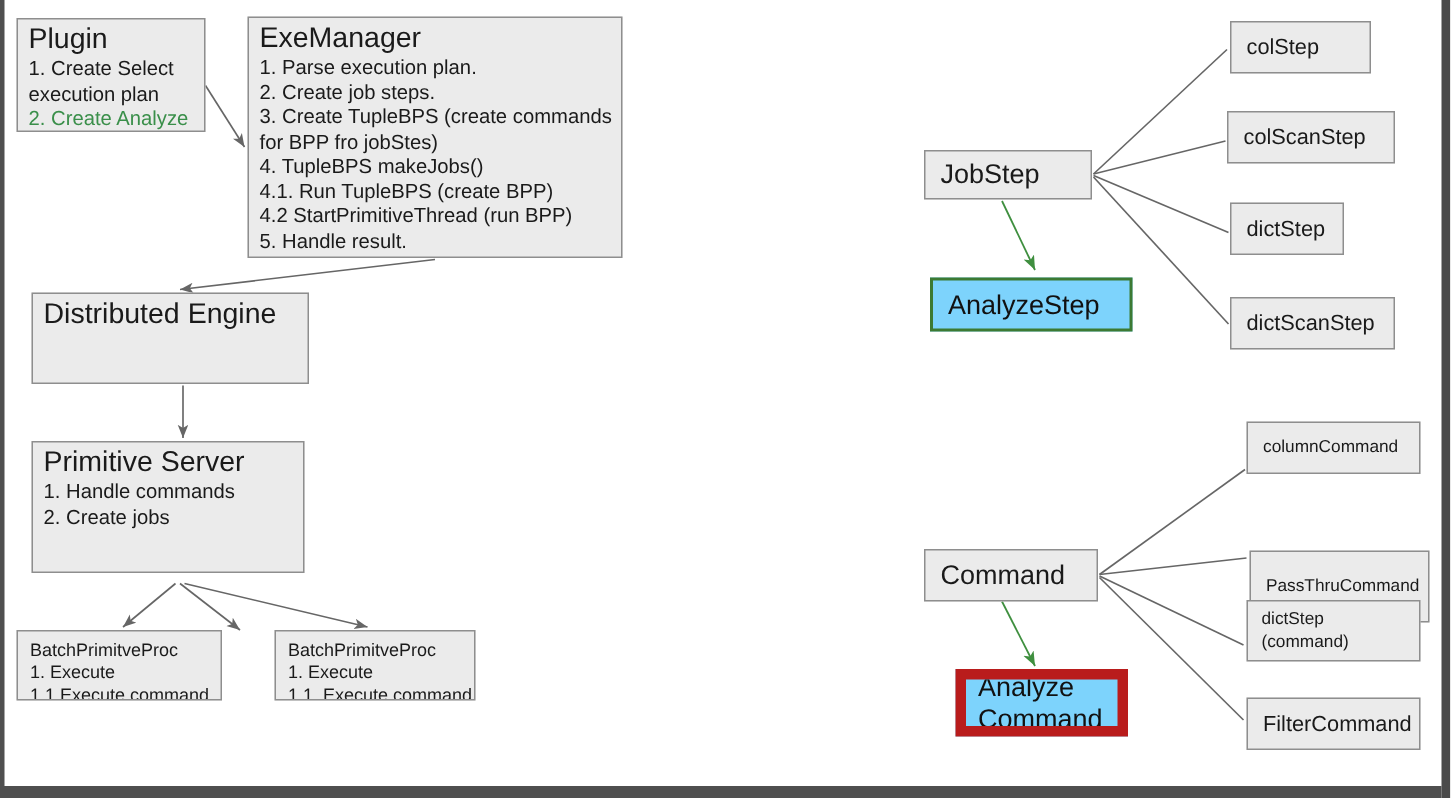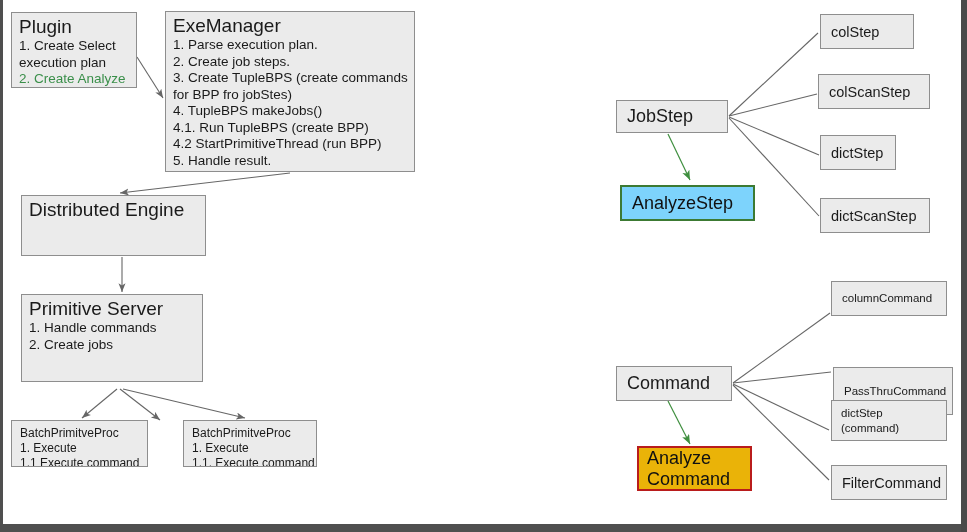--- a/index.html
+++ b/index.html
@@ -54,22 +54,22 @@
     border: 1px solid #8e8e8e;
     color: #1a1a1a;
     overflow: hidden;
   }
   .box.green {
     background: #7dd3fc;
     border: 2px solid #3c7a33;
     color: #111111;
   }
   .box.green2 {
-    background: #eab308;
-    border: 2px solid #b91c1c;
+    background: #7dd3fc;
+    border: 7px solid #b91c1c;
     color: #111111;
   }
   .title {
     font-size: 19px;
     line-height: 22px;
     white-space: nowrap;
   }
   .line {
     font-size: 13.5px;
     line-height: 16.5px;

